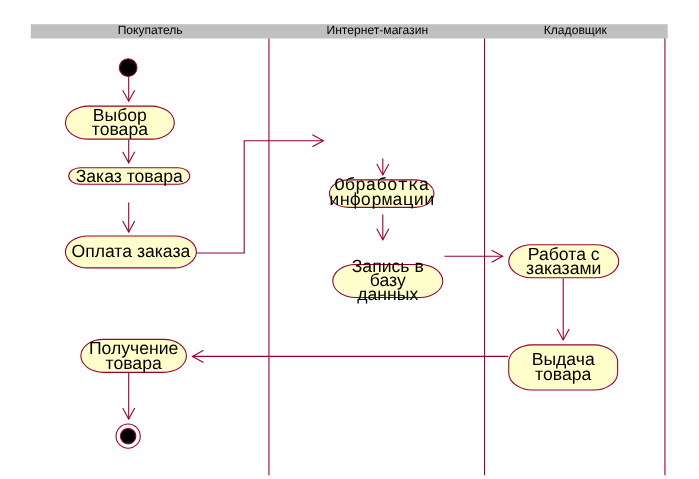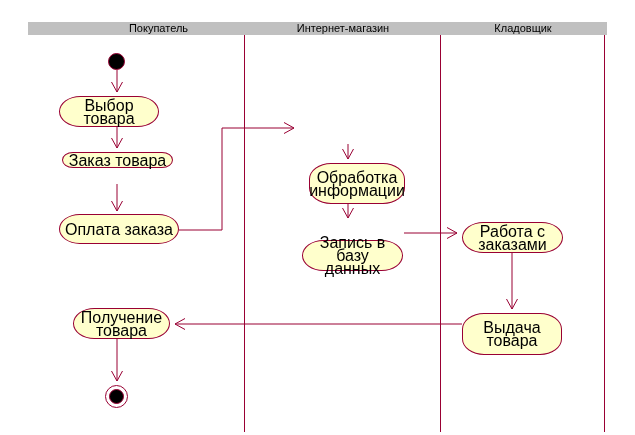--- a/index.html
+++ b/index.html
@@ -27,21 +27,21 @@
     position: absolute;
     top: 0;
     height: 13px;
     line-height: 13px;
     text-align: center;
     font-size: 11px;
     color: #000000;
     white-space: nowrap;
     overflow: hidden;
   }
-  .lane-label.l1 { left: 0px;   width: 217px; padding-left: 22px; }
+  .lane-label.l1 { left: 0px;   width: 217px; }
   .lane-label.l2 { left: 217px; width: 196px; }
   .lane-label.l3 { left: 413px; width: 164px; }
 
   svg.edge-layer {
     position: absolute;
     left: 0;
     top: 0;
     width: 635px;
     height: 435px;
   }
@@ -133,21 +133,21 @@
   <div class="start-node"></div>
   <div class="end-node-outer">
     <div class="end-node-inner"></div>
   </div>
 
   <div class="node" style="left:59px;  top:96px;  width:100px; height:31px;">Выбор товара</div>
   <div class="node" style="left:62px;  top:152px; width:111px; height:16px;">Заказ товара</div>
   <div class="node" style="left:59px;  top:214px; width:120px; height:30px;">Оплата заказа</div>
   <div class="node" style="left:73px;  top:308px; width:97px;  height:31px;">Получение
 товара</div>
-  <div class="node" style="left:309px; top:163px; width:96px;  height:41px;">Обработка
+  <div class="node" style="left:299px; top:163px; width:96px;  height:26px;font-family:Liberation Mono, monospace;">Обработка
 информации</div>
   <div class="node" style="left:302px; top:240px; width:101px; height:31px;text-align:center;">Запись в базу
 данных</div>
   <div class="node" style="left:462px; top:222px; width:101px; height:31px;">Работа с
 заказами</div>
   <div class="node" style="left:462px; top:313px; width:100px; height:42px;">Выдача
 товара</div>
 
 </div>
 

